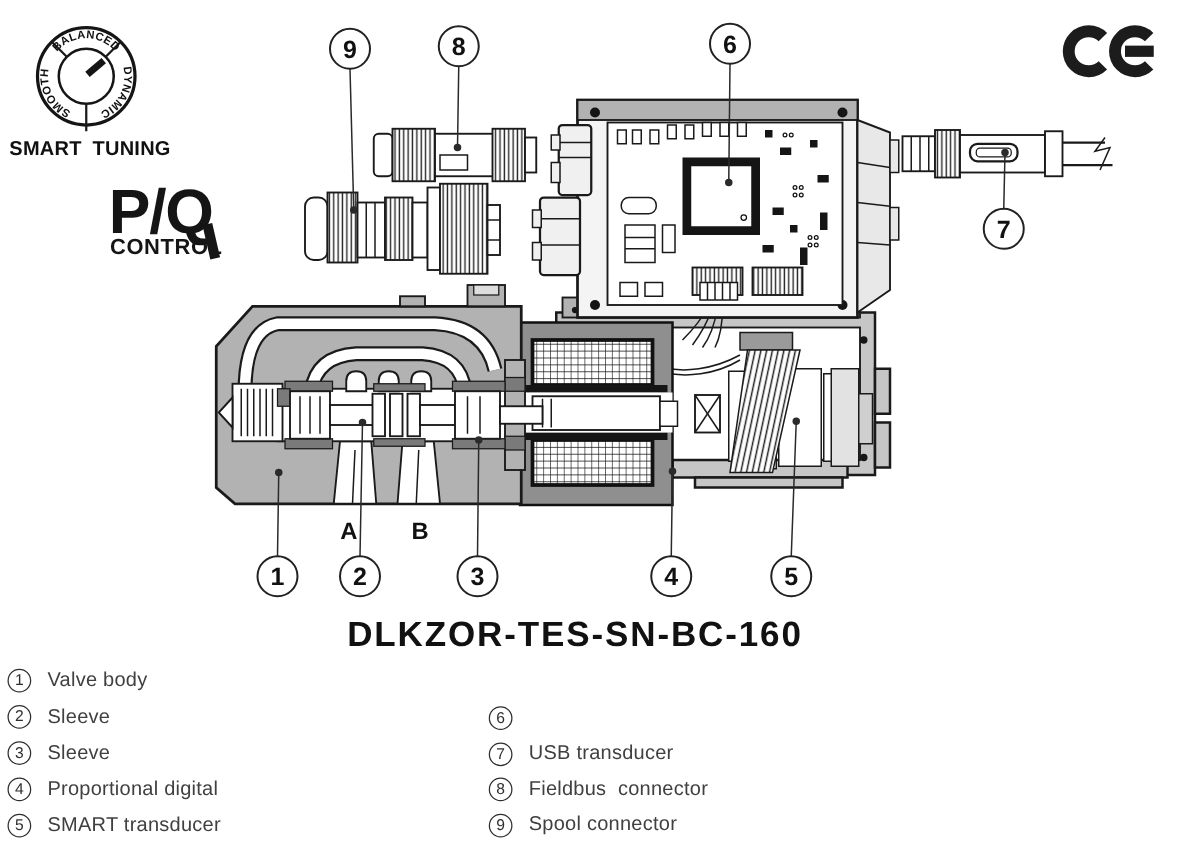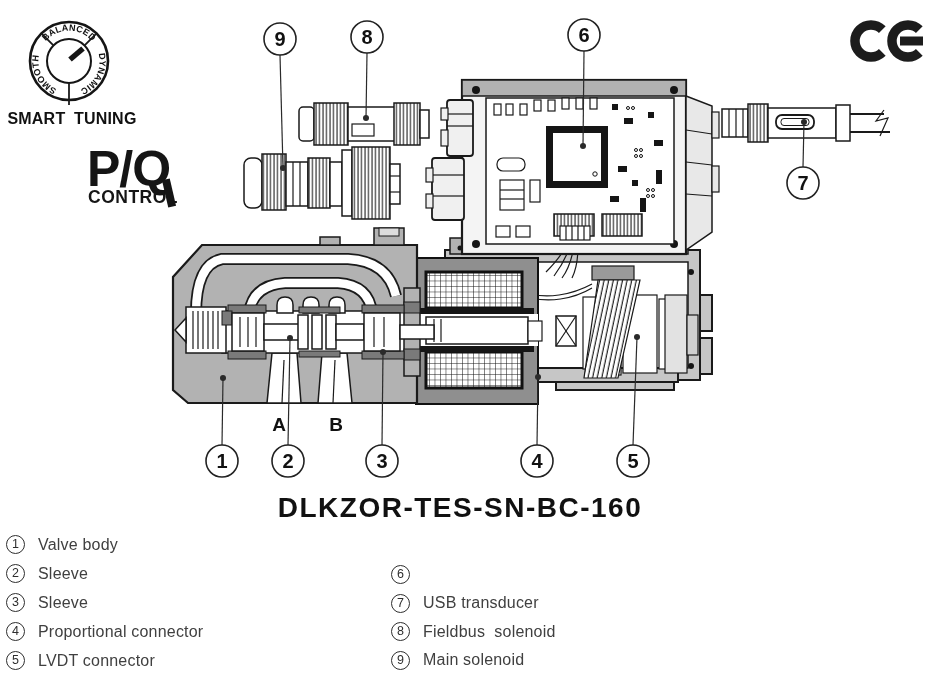--- a/index.html
+++ b/index.html
@@ -384,39 +384,39 @@
   <div class="legend-row">
     <span class="lnum">2</span>
     <span class="llabel">Sleeve</span>
   </div>
   <div class="legend-row">
     <span class="lnum">3</span>
     <span class="llabel">Sleeve</span>
   </div>
   <div class="legend-row">
     <span class="lnum">4</span>
-    <span class="llabel">Proportional connector</span>
+    <span class="llabel">Proportional digital</span>
   </div>
   <div class="legend-row">
     <span class="lnum">5</span>
-    <span class="llabel">LVDT connector</span>
+    <span class="llabel">SMART transducer</span>
   </div>
 </div>
 
 <div class="legend-col legend-col-right">
   <div class="legend-row">
     <span class="lnum">6</span>
   </div>
   <div class="legend-row">
     <span class="lnum">7</span>
     <span class="llabel">USB transducer</span>
   </div>
   <div class="legend-row">
     <span class="lnum">8</span>
-    <span class="llabel">Fieldbus  solenoid</span>
+    <span class="llabel">Fieldbus  connector</span>
   </div>
   <div class="legend-row">
     <span class="lnum">9</span>
-    <span class="llabel">Main solenoid</span>
+    <span class="llabel">Spool connector</span>
   </div>
 </div>
 
 </div>
 
 </body></html>

